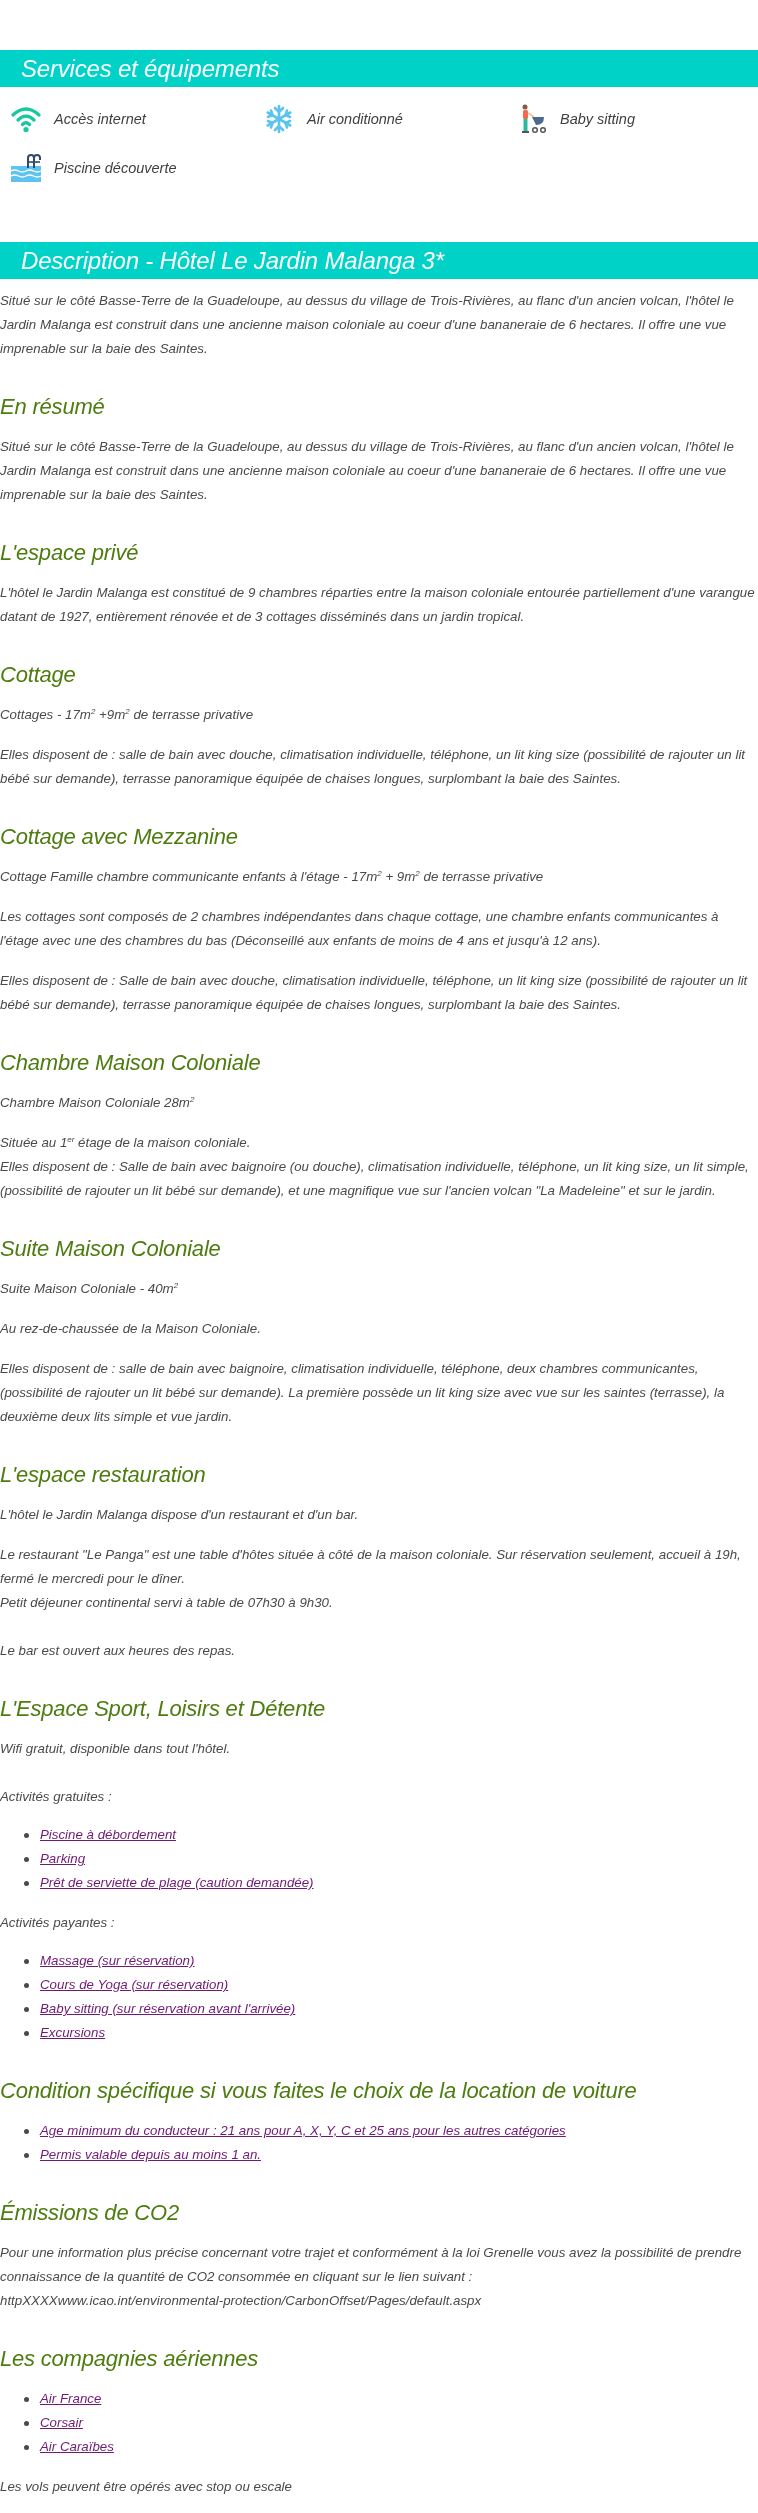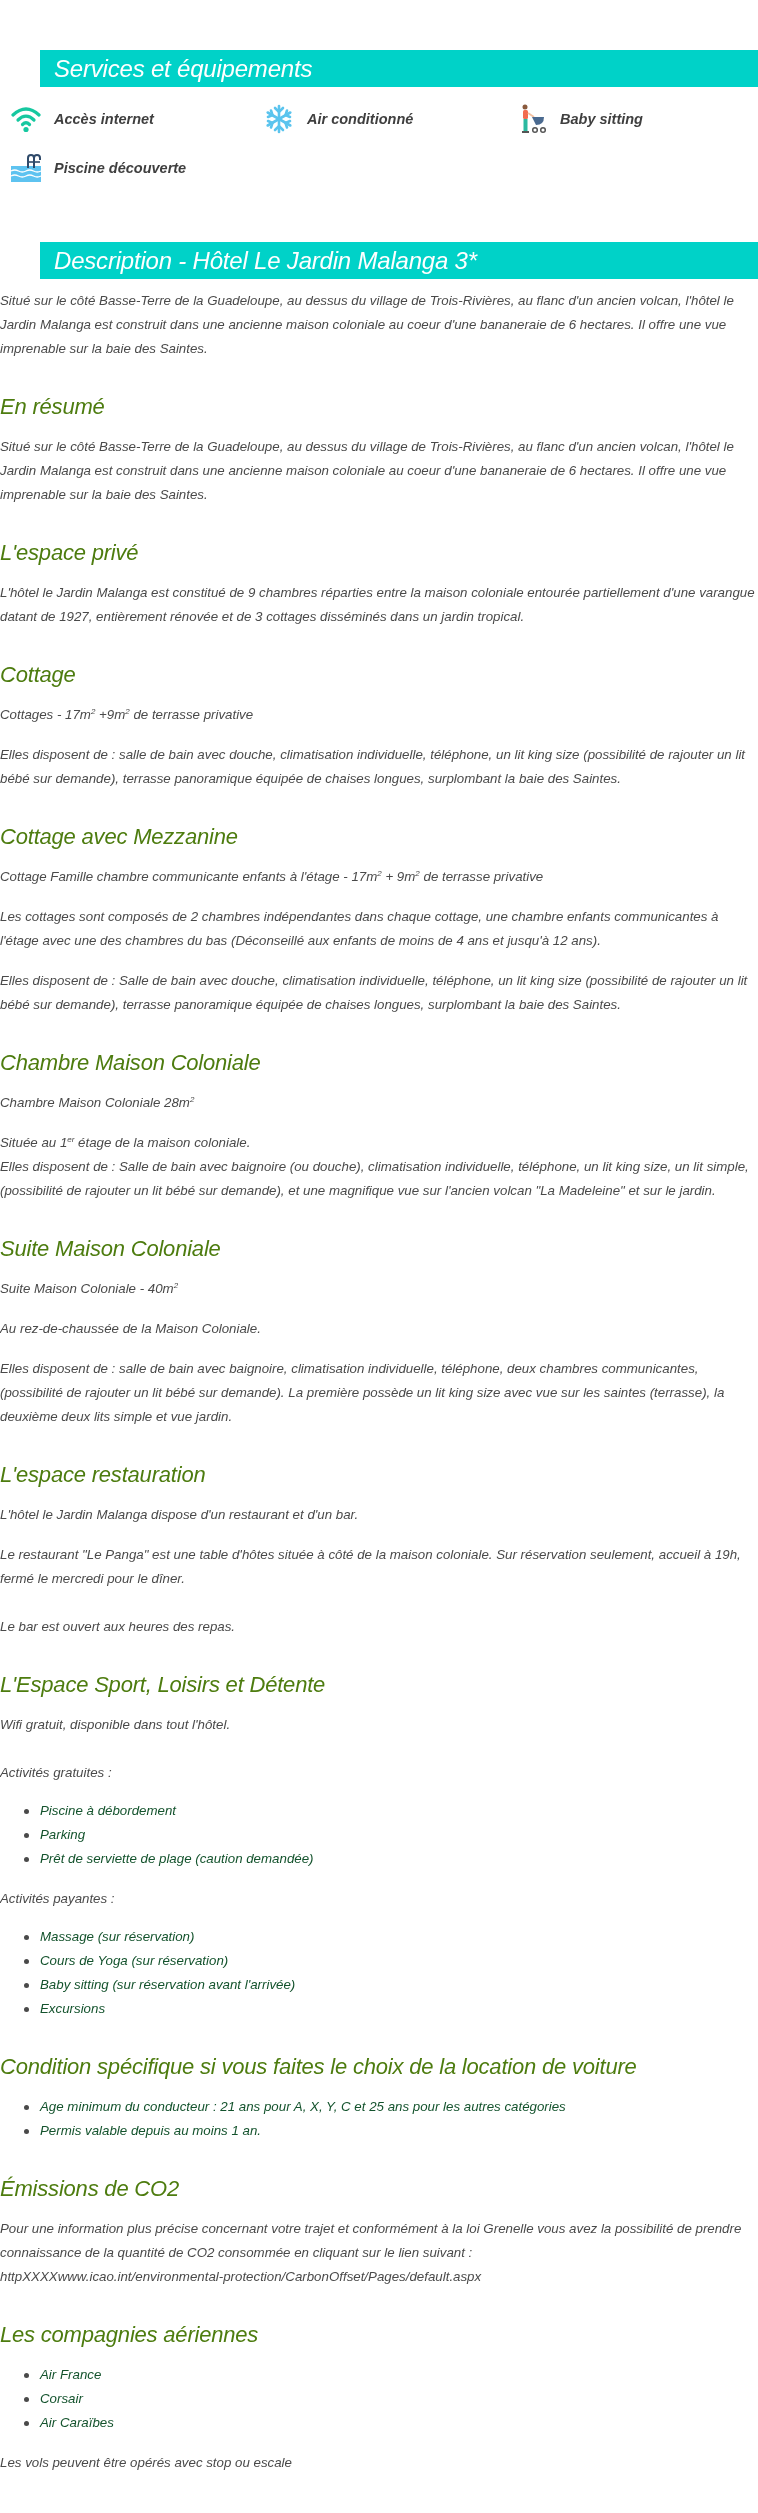--- a/index.html
+++ b/index.html
@@ -12,36 +12,35 @@
     min-height: 2513px;
   }
   .band {
     background: #00d2c8;
     color: #ffffff;
     font-size: 24px;
     font-weight: normal;
     font-style: italic;
     height: 37px;
     line-height: 37px;
-    padding-left: 14px;
+    padding-left: 21px;
     letter-spacing: -0.2px;
-    margin-left: 40px;
   }
   .band-services { margin-top: 50px; }
   .services-grid {
     display: flex;
     flex-wrap: wrap;
     padding: 16px 0 0 10px;
   }
   .svc {
     display: flex;
     align-items: center;
     height: 32px;
     margin-bottom: 17px;
-    font-weight: bold;
+    font-weight: normal;
     font-size: 14.5px;
     color: #3f3f3f;
     text-align: center;
   }
   .svc:nth-child(1) { width: 253px; }
   .svc:nth-child(2) { width: 253px; }
   .svc:nth-child(3) { width: 230px; }
   .svc:nth-child(4) { width: 253px; }
   .svc .ico { width: 32px; height: 32px; margin-right: 12px; display: inline-block; }
   .band-desc { margin-top: 41px; }
@@ -62,23 +61,24 @@
     margin-top: 32px;
     margin-bottom: 14px;
     letter-spacing: -0.2px;
   }
   .gap { margin-top: 16px; }
   .gap-lg { margin-top: 24px; }
   ul { list-style: none; margin: 14px 0 0 24px; }
   li {
     font-size: 13.3px;
     line-height: 24px;
-    color: #14532d;
+    color: #701a75;
     position: relative;
     padding-left: 16px;
+    text-decoration: underline;
   }
   li::before {
     content: "";
     position: absolute;
     left: 0; top: 10px;
     width: 5px; height: 5px;
     border-radius: 50%;
     background: #4a4a4a;
   }
   sup { font-size: 8px; vertical-align: 5px; line-height: 0; }
@@ -175,20 +175,21 @@
   <p>Elles disposent de : Salle de bain avec baignoire (ou douche), climatisation individuelle, téléphone, un lit king size, un lit simple, (possibilité de rajouter un lit bébé sur demande), et une magnifique vue sur l'ancien volcan "La Madeleine" et sur le jardin.</p>
 
   <h2>Suite Maison Coloniale</h2>
   <p><span>Suite Maison Coloniale - 40m</span><sup>2</sup></p>
   <p class="gap">Au rez-de-chaussée de la Maison Coloniale.</p>
   <p class="gap">Elles disposent de : salle de bain avec baignoire, climatisation individuelle, téléphone, deux chambres communicantes, (possibilité de rajouter un lit bébé sur demande). La première possède un lit king size avec vue sur les saintes (terrasse), la deuxième deux lits simple et vue jardin.</p>
 
   <h2>L'espace restauration</h2>
   <p>L'hôtel le Jardin Malanga dispose d'un restaurant et d'un bar.</p>
   <p class="gap">Le restaurant "Le Panga" est une table d'hôtes située à côté de la maison coloniale. Sur réservation seulement, accueil à 19h, fermé le mercredi pour le dîner.</p>
+  <p>Petit déjeuner continental servi à table de 07h30 à 9h30.</p>
   <p class="gap-lg">Le bar est ouvert aux heures des repas.</p>
 
   <h2>L'Espace Sport, Loisirs et Détente</h2>
   <p>Wifi gratuit, disponible dans tout l'hôtel.</p>
   <p class="gap-lg">Activités gratuites :</p>
   <ul>
     <li>Piscine à débordement</li>
     <li>Parking</li>
     <li>Prêt de serviette de plage (caution demandée)</li>
   </ul>

